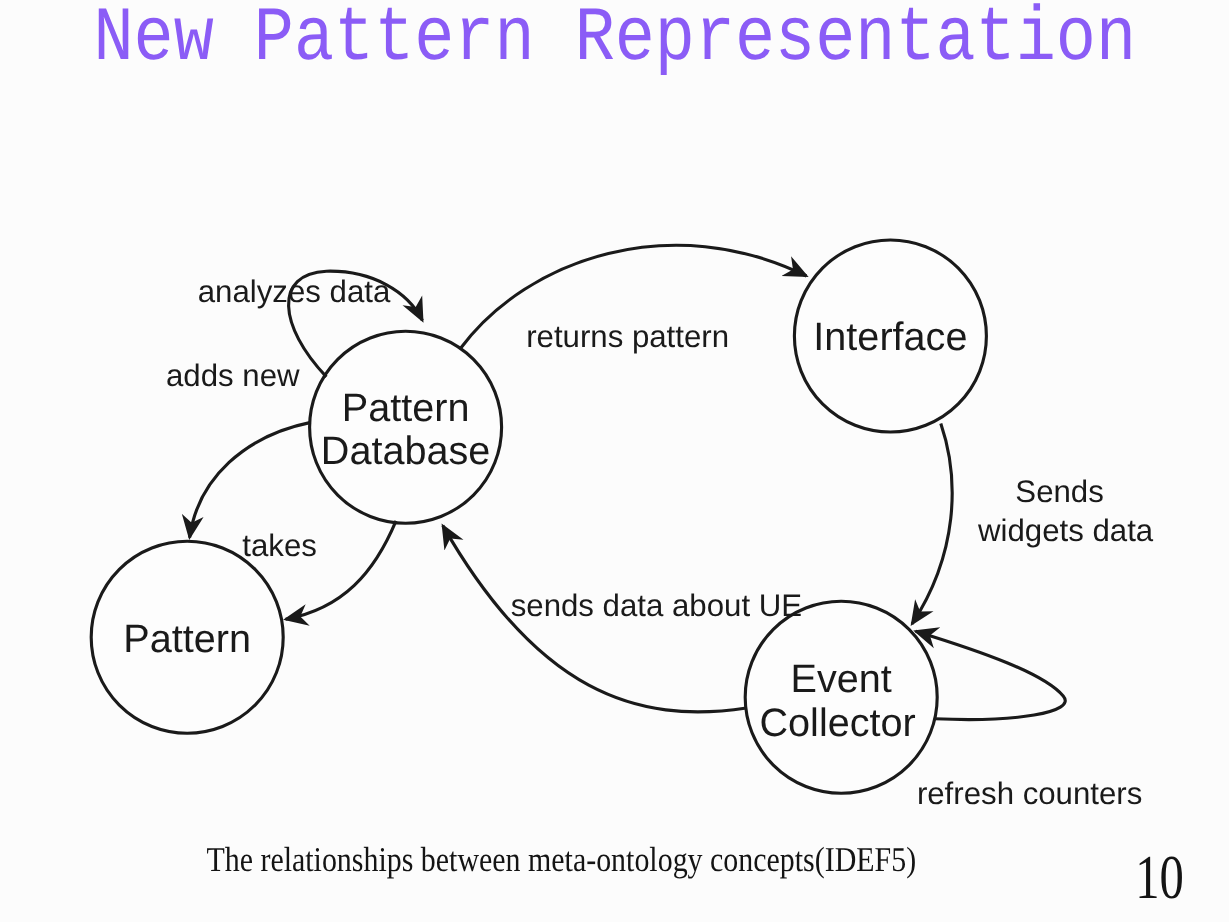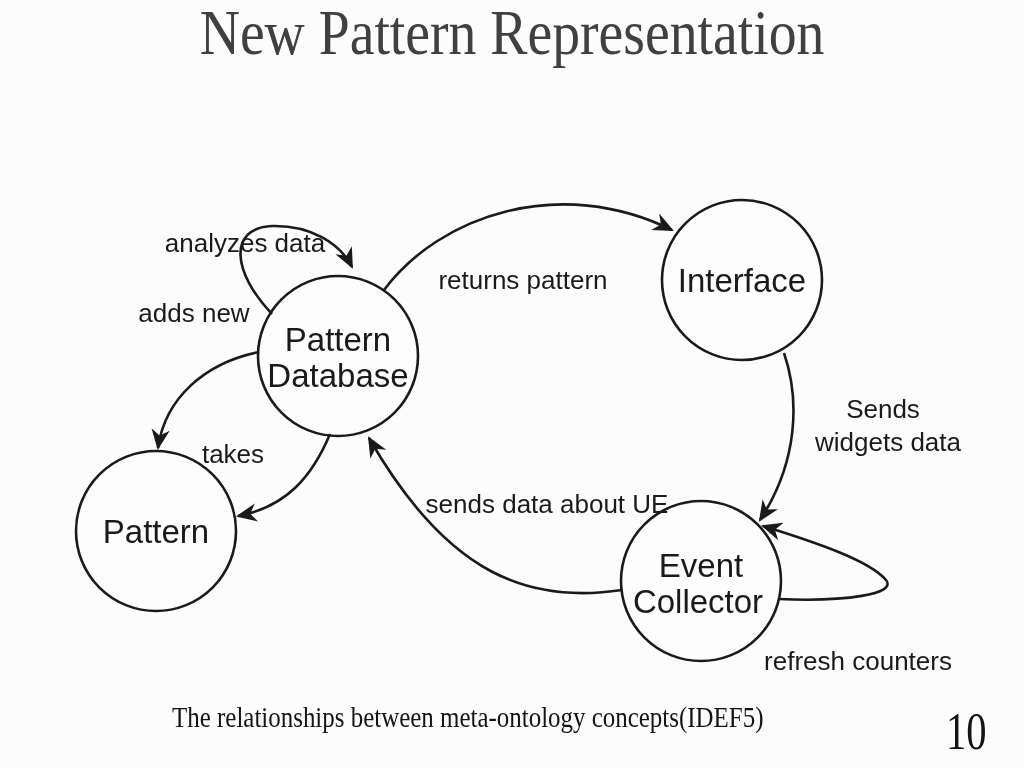--- a/index.html
+++ b/index.html
@@ -9,24 +9,24 @@
     font-family: "Liberation Sans", sans-serif;
     position: relative;
     overflow: hidden;
     color: #1a1a1a;
   }
   .slide { position: absolute; inset: 0; }
   .title {
     position: absolute;
     top: 1px; left: 0; width: 1024px;
     text-align: center;
-    font-family: Liberation Serif, serif;
+    font-family: Liberation Mono, monospace;
     font-size: 64px;
     line-height: 1.0;
-    color: #404040;
+    color: #8b5cf6;
     white-space: nowrap;
   }
   .title .condense {
     display: inline-block;
     transform: scaleX(0.87);
     transform-origin: 50% 50%;
   }
   .diagram-svg { position: absolute; left: 0; top: 0; }
   .node-circle {
     fill: #fdfdfd;

